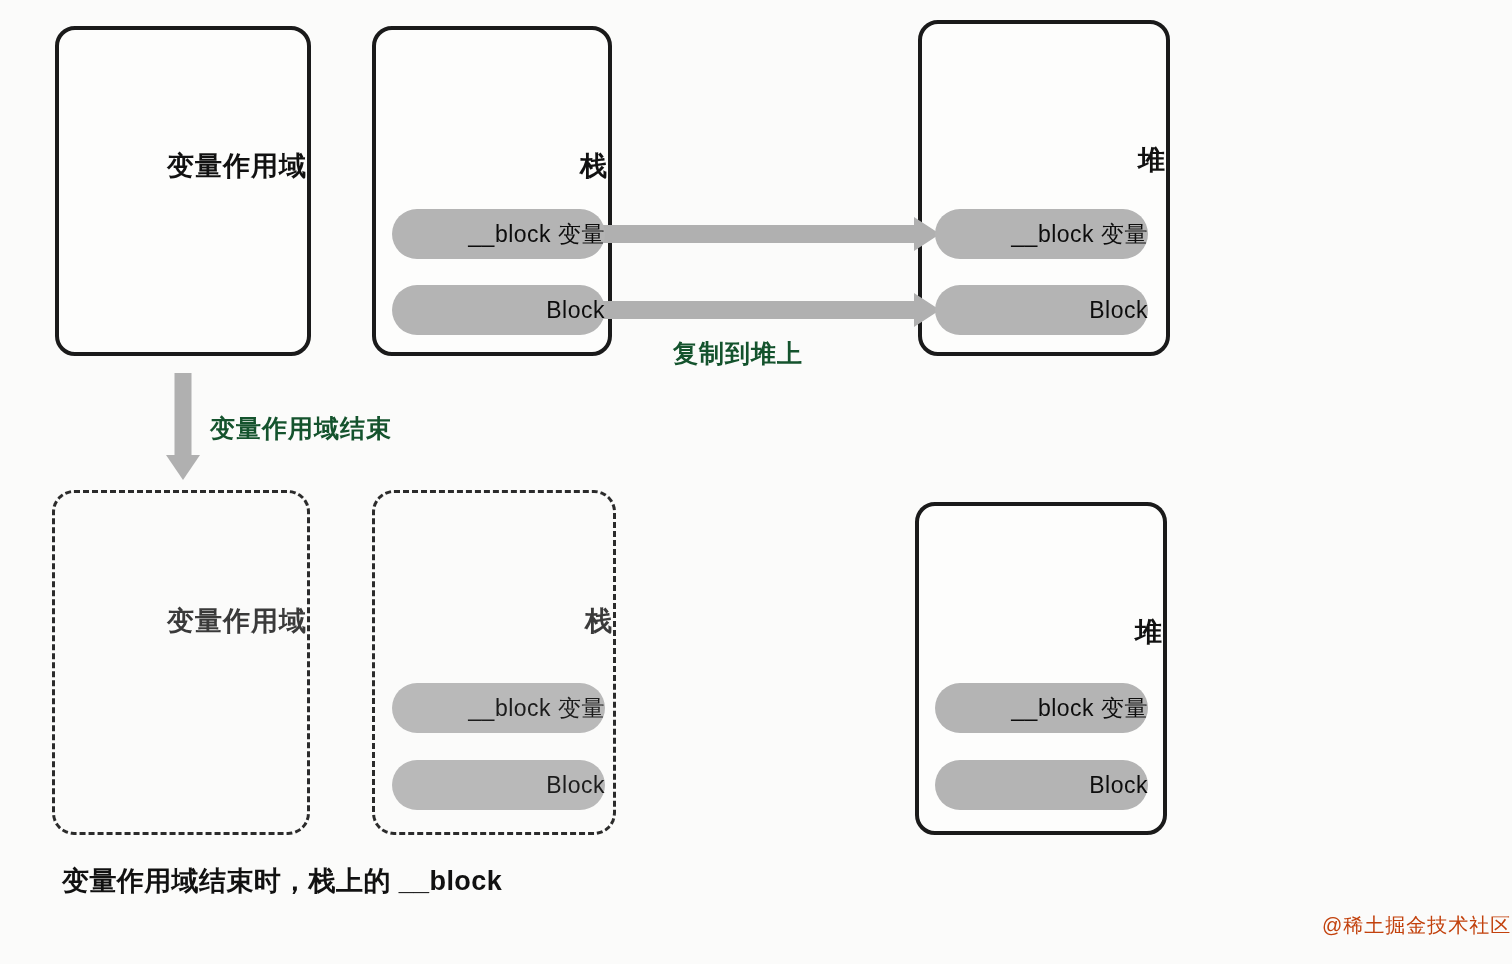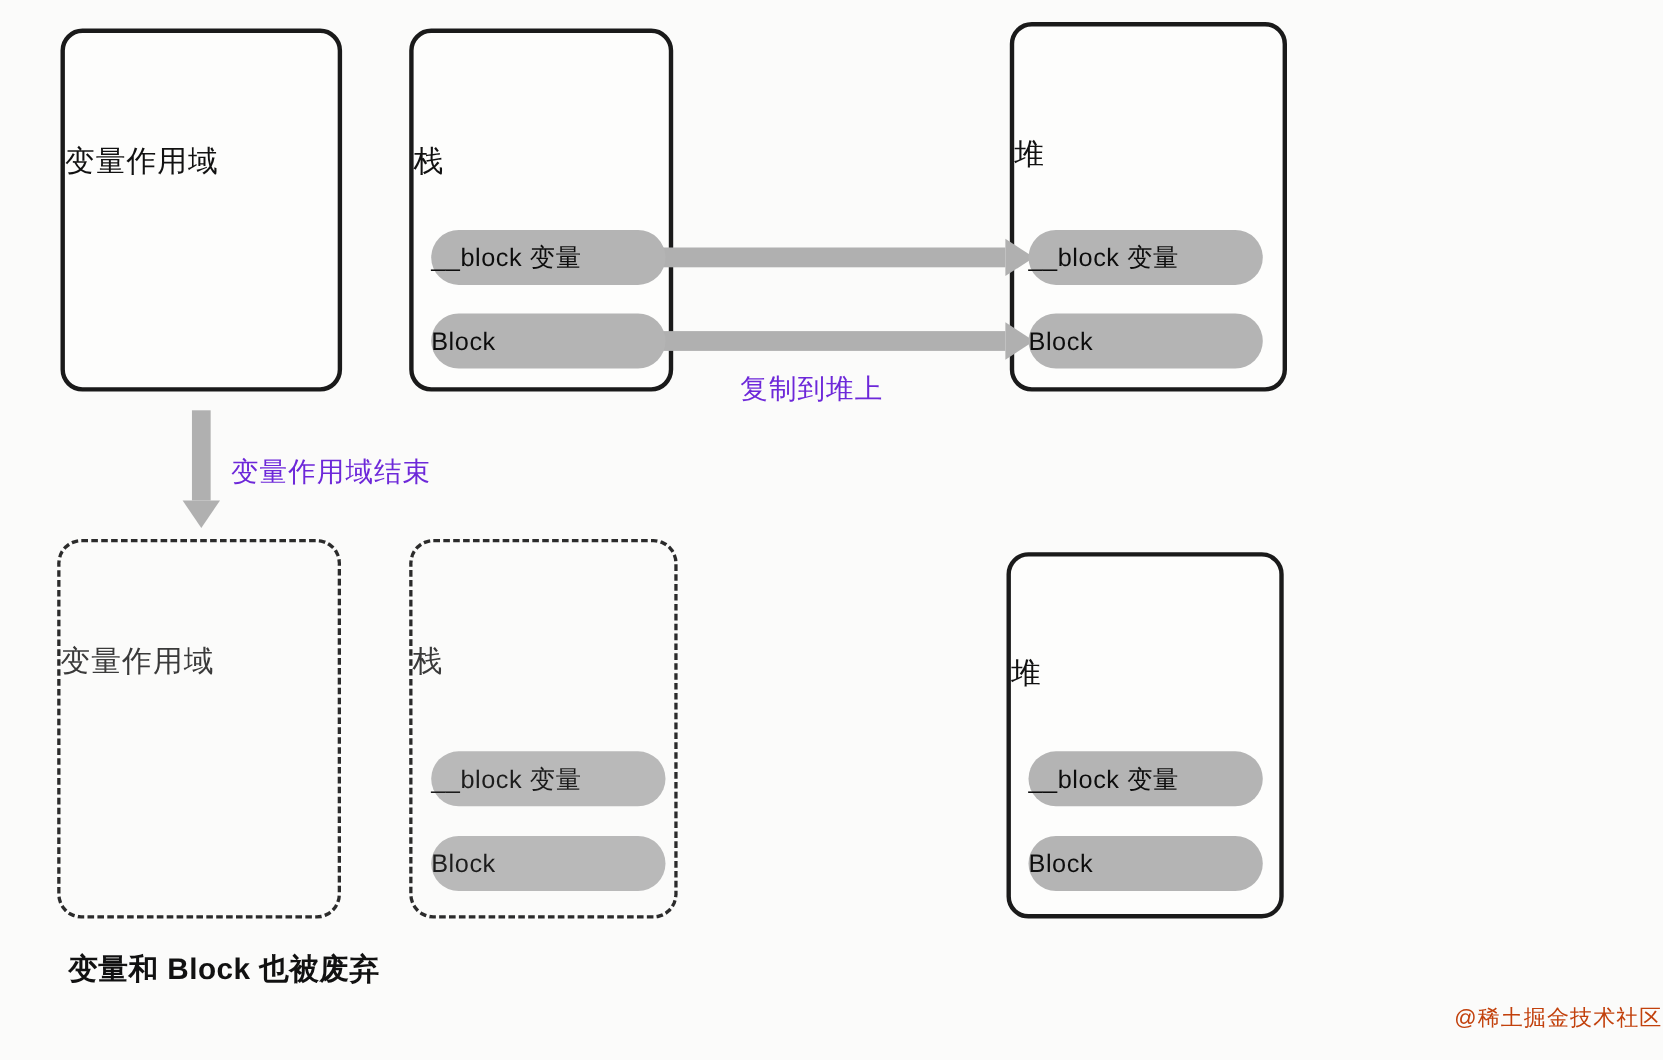--- a/index.html
+++ b/index.html
@@ -37,38 +37,39 @@
   .box.dashed {
     border: 3px dashed #2b2b2b;
     border-radius: 22px;
     background: transparent;
   }
 
   .box-title {
     position: absolute;
     left: 0;
     width: 100%;
-    text-align: left;
-    font-weight: normal;
+    text-align: right;
+    font-weight: bold;
     color: #111111;
     letter-spacing: 1px;
+    margin-top: 20px;
   }
   .box-title.big   { font-size: 27px; }
   .box-title.faded { color: #3a3a3a; }
 
   
   .pill {
     position: absolute;
     box-sizing: border-box;
     border-radius: 999px;
     background: #b4b4b4;
     color: #0d0d0d;
     display: flex;
     align-items: center;
-    justify-content: flex-start;
+    justify-content: flex-end;
     font-size: 23px;
     letter-spacing: 0.5px;
     white-space: nowrap;
   }
   .pill.light { background: #b9b9b9; color: #1c1c1c; }
 
   
   .arrow-h {
     position: absolute;
     height: 0;
@@ -109,22 +110,22 @@
     height: 0;
     border-left: 17px solid transparent;
     border-right: 17px solid transparent;
     border-top: 25px solid #b0b0b0;
   }
 
   
   .edge-label {
     position: absolute;
     font-size: 25px;
-    font-weight: normal;
-    color: #6d28d9;
+    font-weight: bold;
+    color: #14532d;
     white-space: nowrap;
     letter-spacing: 1px;
   }
   .caption {
     position: absolute;
     font-size: 27px;
     font-weight: bold;
     color: #111111;
     line-height: 1.42;
     letter-spacing: 0.4px;
@@ -208,21 +209,21 @@
   </div>
 
   <div class="pill" style="left:935px; top:683px; width:213px; height:50px;">
     <span>__block 变量</span>
   </div>
   <div class="pill" style="left:935px; top:760px; width:213px; height:50px;">
     <span>Block</span>
   </div>
 
   <div class="caption" style="left:62px; top:862px; width:600px;">
-    <span class="line">变量和 Block 也被废弃</span>
+    <span class="line">变量作用域结束时，栈上的 __block</span>
   </div>
 
   <div class="caption" style="left:920px; top:862px; width:580px;">
   </div>
 
   <div class="watermark" style="left:1322px; top:912px;">@稀土掘金技术社区</div>
 
 </div>
 
 </body></html>

